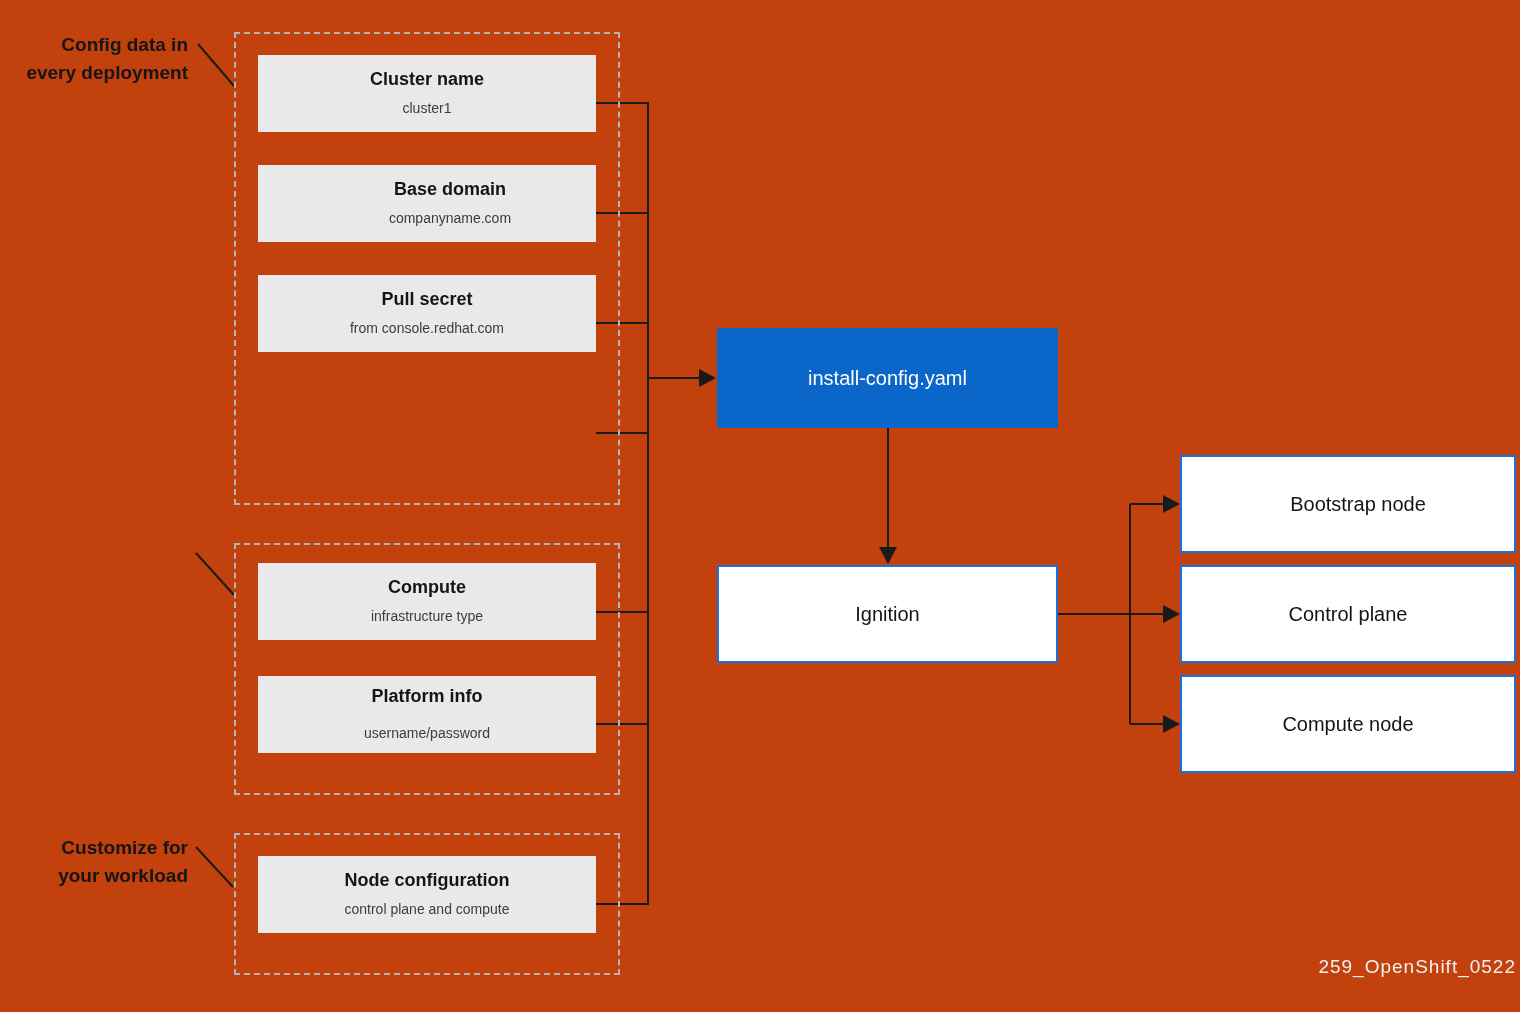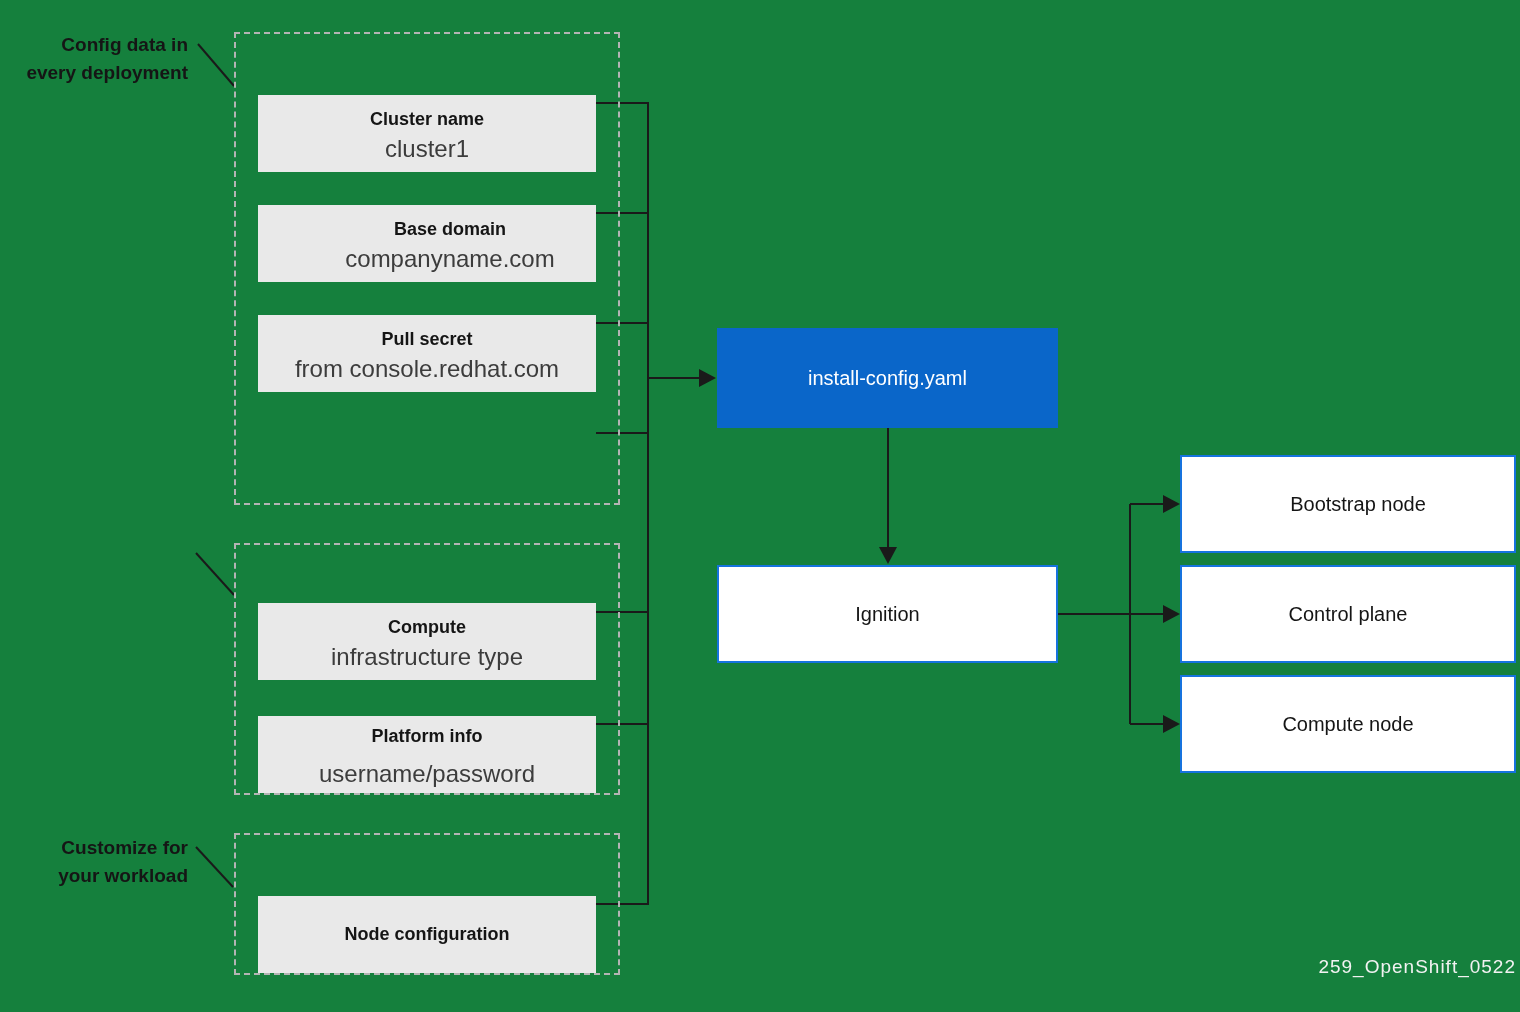--- a/index.html
+++ b/index.html
@@ -11,21 +11,21 @@
     --text_primary:#151515;
     --text_secondary:#3c3c3c;
     --watermark_gray:#f2f2f2;
   }
   *{margin:0;padding:0;box-sizing:border-box;}
   html,body{background:#ffffff;}
   body{font-family:"Liberation Sans", sans-serif;}
   .canvas{
     position:relative;
     width:1520px;height:1012px;
-    background:#15803d;
+    background:#c2410c;
     overflow:hidden;
   }
   svg.connectors{position:absolute;left:0;top:0;width:1520px;height:1012px;}
   svg.connectors line{stroke:var(--line_dark);stroke-width:2;}
   svg.connectors line.diag{stroke-width:2;}
   svg.connectors polygon{fill:var(--line_dark);}
 
   .group{
     position:absolute;
     border:2px dashed var(--dashed_border);
@@ -34,27 +34,26 @@
   .group-1{left:234px;top:32px;width:386px;height:473px;}
   .group-2{left:234px;top:543px;width:386px;height:252px;}
   .group-3{left:234px;top:833px;width:386px;height:142px;}
 
   .gray-item{
     position:absolute;
     left:22px;width:338px;height:77px;
     background:var(--box_gray_fill);
     display:flex;flex-direction:column;align-items:center;justify-content:center;
     text-align:center;
-    margin-top:40px;
   }
   .gray-item .title{
     font-size:18px;font-weight:bold;color:var(--text_primary);line-height:29px;
   }
   .gray-item .subtitle{
-    font-size:24px;font-weight:normal;color:var(--text_secondary);line-height:29px;
+    font-size:14px;font-weight:normal;color:var(--text_secondary);line-height:29px;
   }
 
   .annotation{
     position:absolute;left:0;width:188px;
     text-align:right;
     font-size:19px;font-weight:bold;color:var(--text_primary);
     line-height:28px;white-space:pre-line;
   }
   .annotation-1{top:31px;}
   .annotation-2{top:543px;}
@@ -169,20 +168,21 @@
     </div>
     <div class="gray-item" style="top:131px;gap:8px;">
       <div class="title">Platform info</div>
       <div class="subtitle">username/password</div>
     </div>
   </div>
 
   <div class="group group-3">
     <div class="gray-item" style="top:21px;">
       <div class="title">Node configuration</div>
+      <div class="subtitle">control plane and compute</div>
     </div>
   </div>
 
   <div class="flow-box install-config">install-config.yaml</div>
   <div class="flow-box ignition">Ignition</div>
 
   <div class="output-box output-1">Bootstrap node</div>
   <div class="output-box output-2">Control plane</div>
   <div class="output-box output-3">Compute node</div>
 

